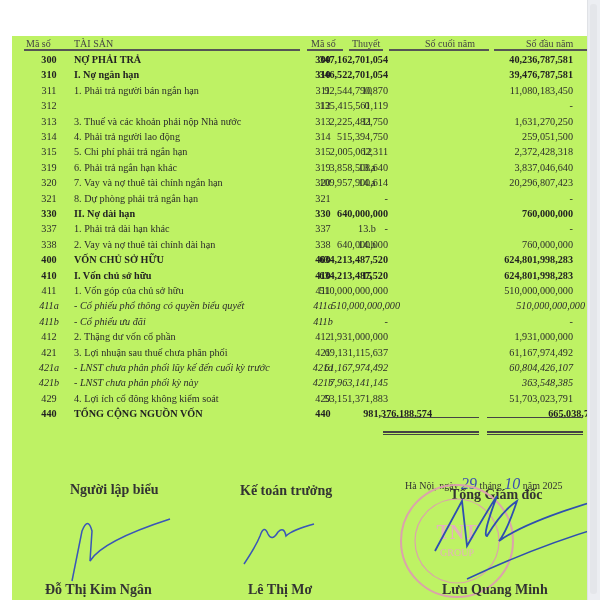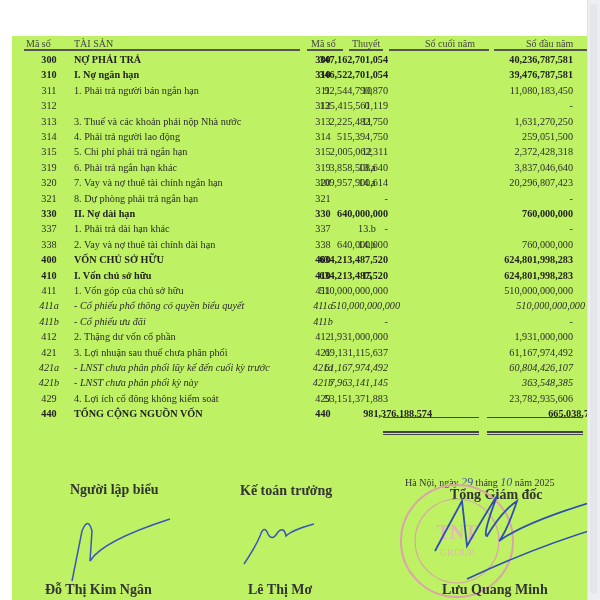--- a/index.html
+++ b/index.html
@@ -23,21 +23,21 @@
   .c-note { left:338px; width:34px; text-align:center; }
   .c-end { right:212px; text-align:center; }
   .c-begin { right:27px; text-align:right; }
   .bold { font-weight:bold; color:#222; }
   .ital { font-style:italic; }
 
   .line { position:absolute; background:#444; height:1px; }
 
   .sig { position:absolute; font-size:14px; font-weight:bold; color:#333; white-space:nowrap; }
   .date { position:absolute; font-size:10px; color:#333; white-space:nowrap; }
-  .date .hand { color:#3a4fb0; font-style:italic; font-size:12px; }
+  .date .hand { color:#3a4fb0; font-style:italic; font-size:16px; }
   svg { position:absolute; overflow:visible; }
 </style>
 </head>
 <body>
 
 <div class="page">
 
   <div class="hdr">
     <span style="left:14px;">Mã số</span>
     <span style="left:62px;">TÀI SẢN</span>
@@ -227,21 +227,21 @@
         <span class="c-note ital"></span>
         <span class="c-end ital">7,963,141,145</span>
         <span class="c-begin ital">363,548,385</span>
       </div>
       <div class="row" style="top: 356.8px;">
         <span class="c-code">429</span>
         <span class="c-name">4. Lợi ích cổ đông không kiểm soát</span>
         <span class="c-code2">429</span>
         <span class="c-note"></span>
         <span class="c-end">53,151,371,883</span>
-        <span class="c-begin">23,782,935,606</span>
+        <span class="c-begin">51,703,023,791</span>
       </div>
       <div class="row" style="top: 372.2px; padding-left: 44px;">
         <span class="c-code bold">440</span>
         <span class="c-name bold">TỔNG CỘNG NGUỒN VỐN</span>
         <span class="c-code2 bold">440</span>
         <span class="c-note bold"></span>
         <span class="c-end bold">981,376,188,574</span>
         <span class="c-begin bold">665,038,785,864</span>
       </div>
     </div>

